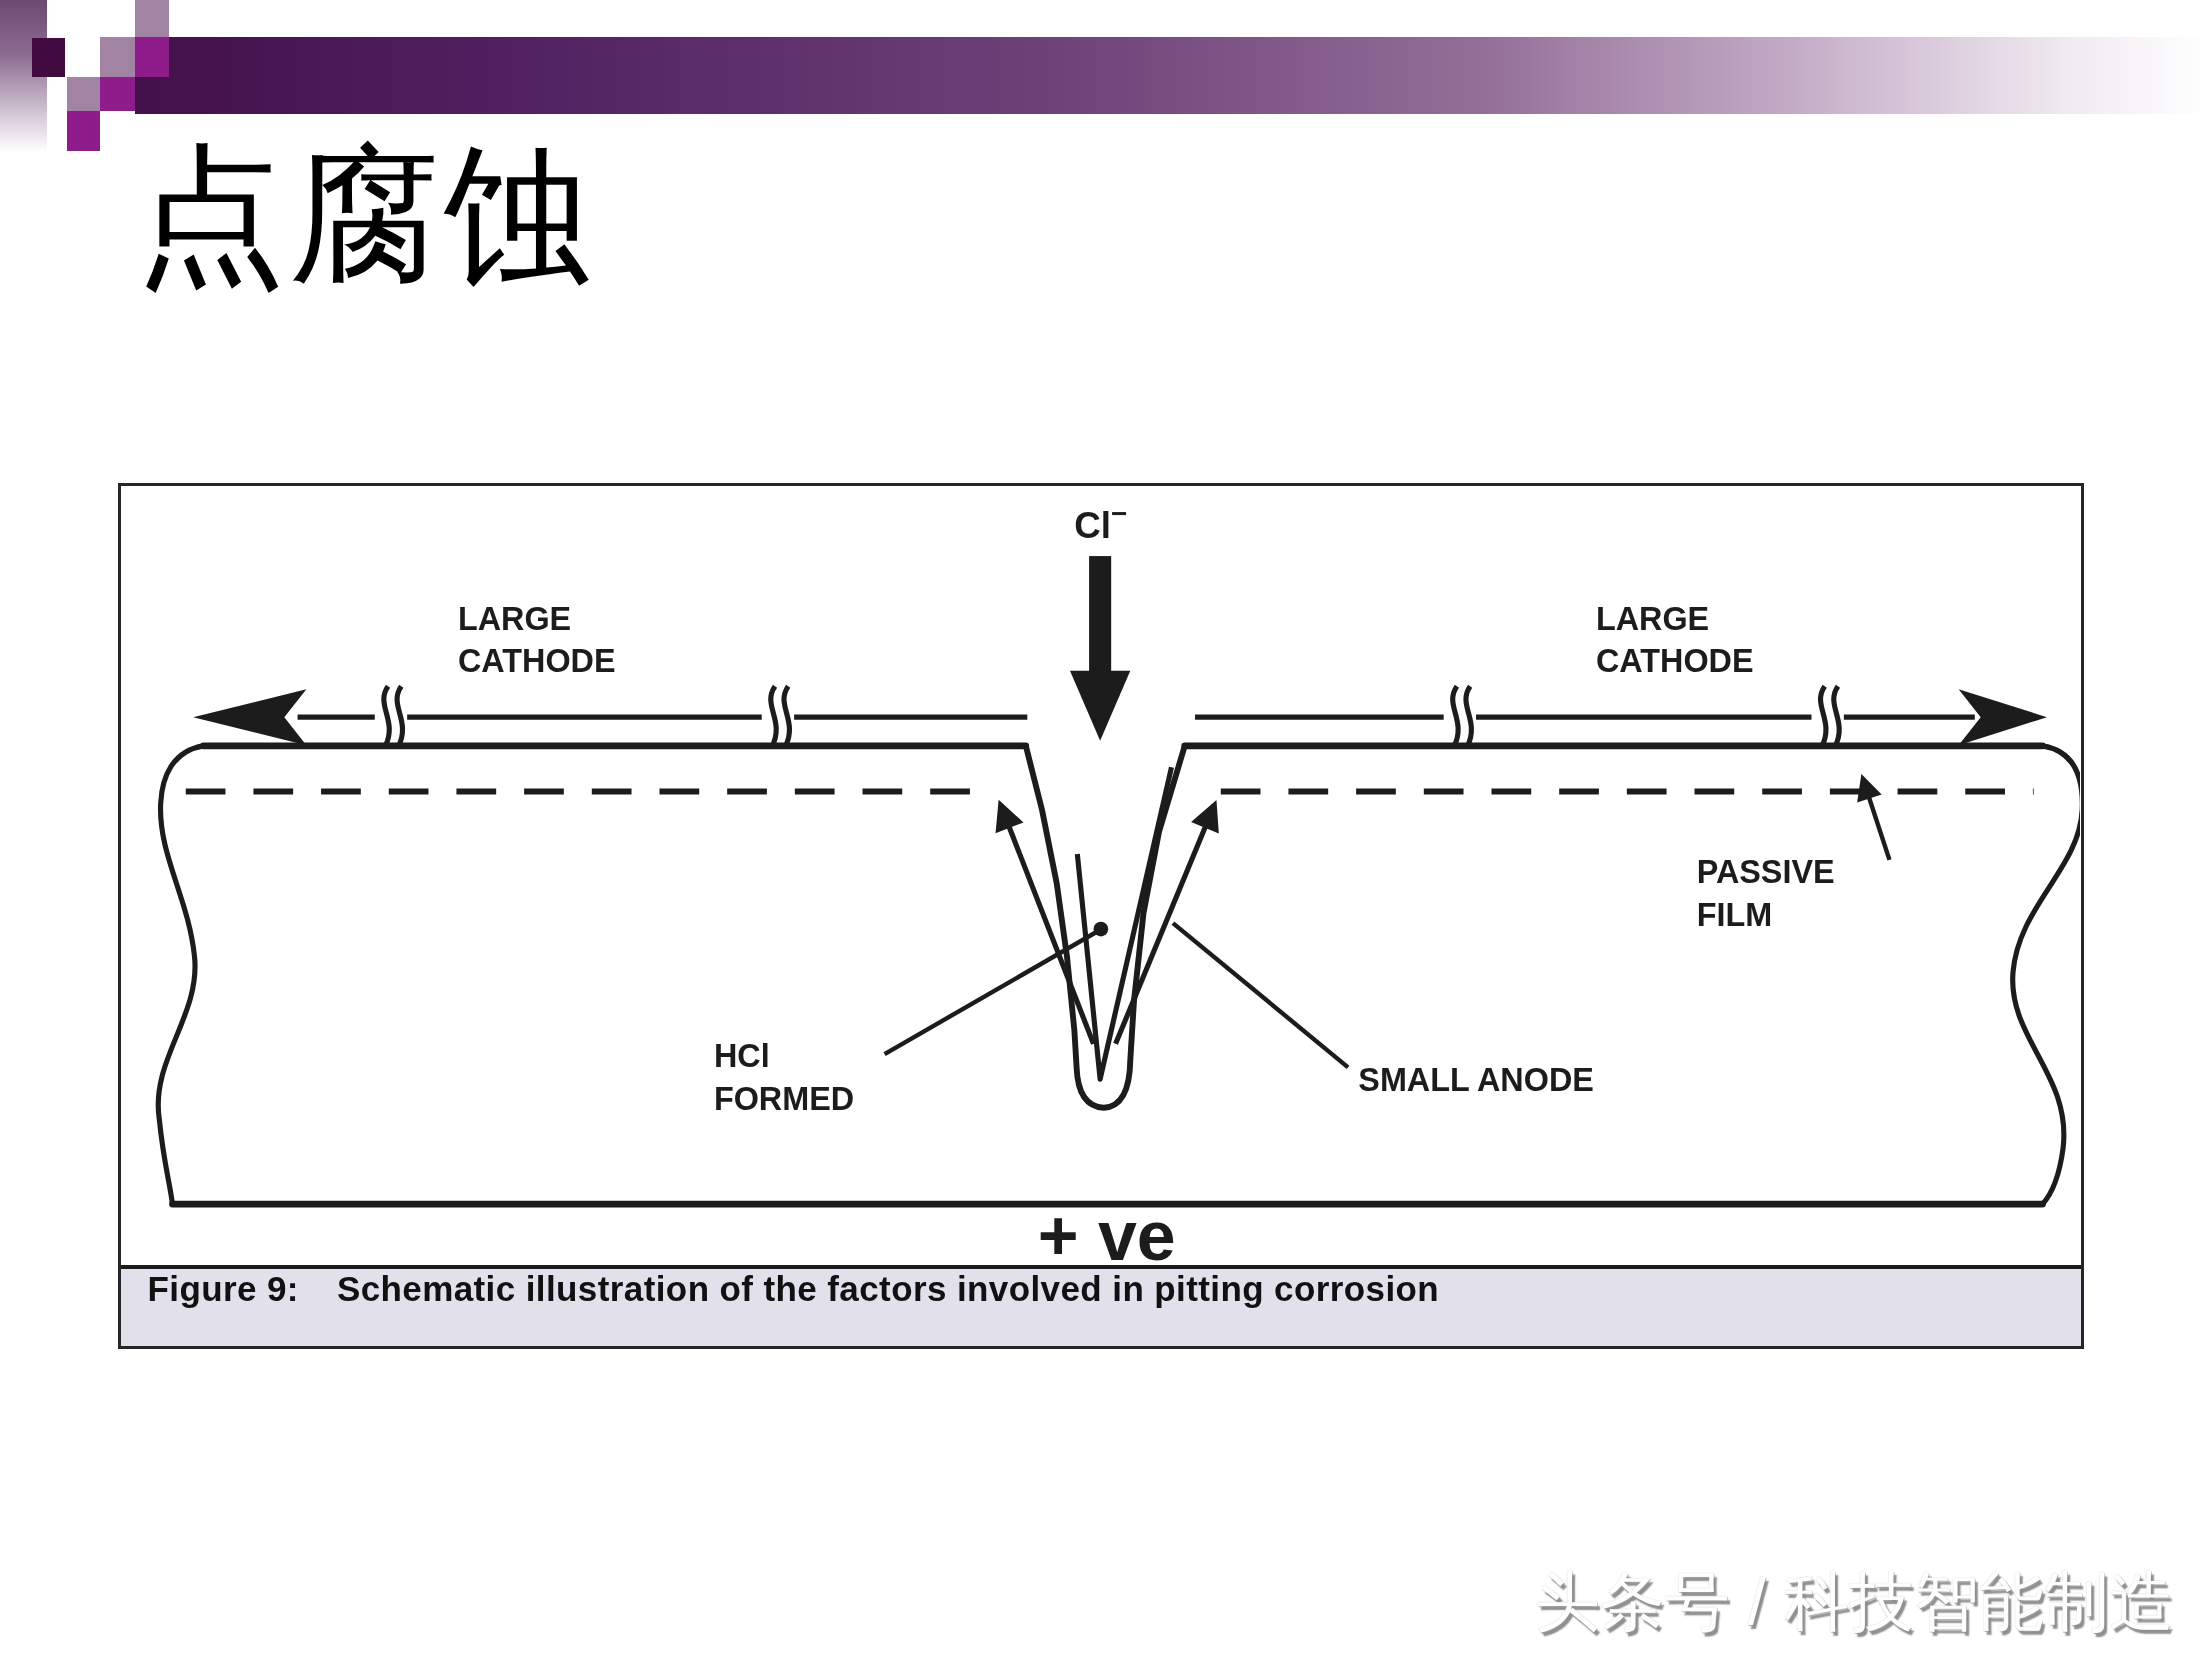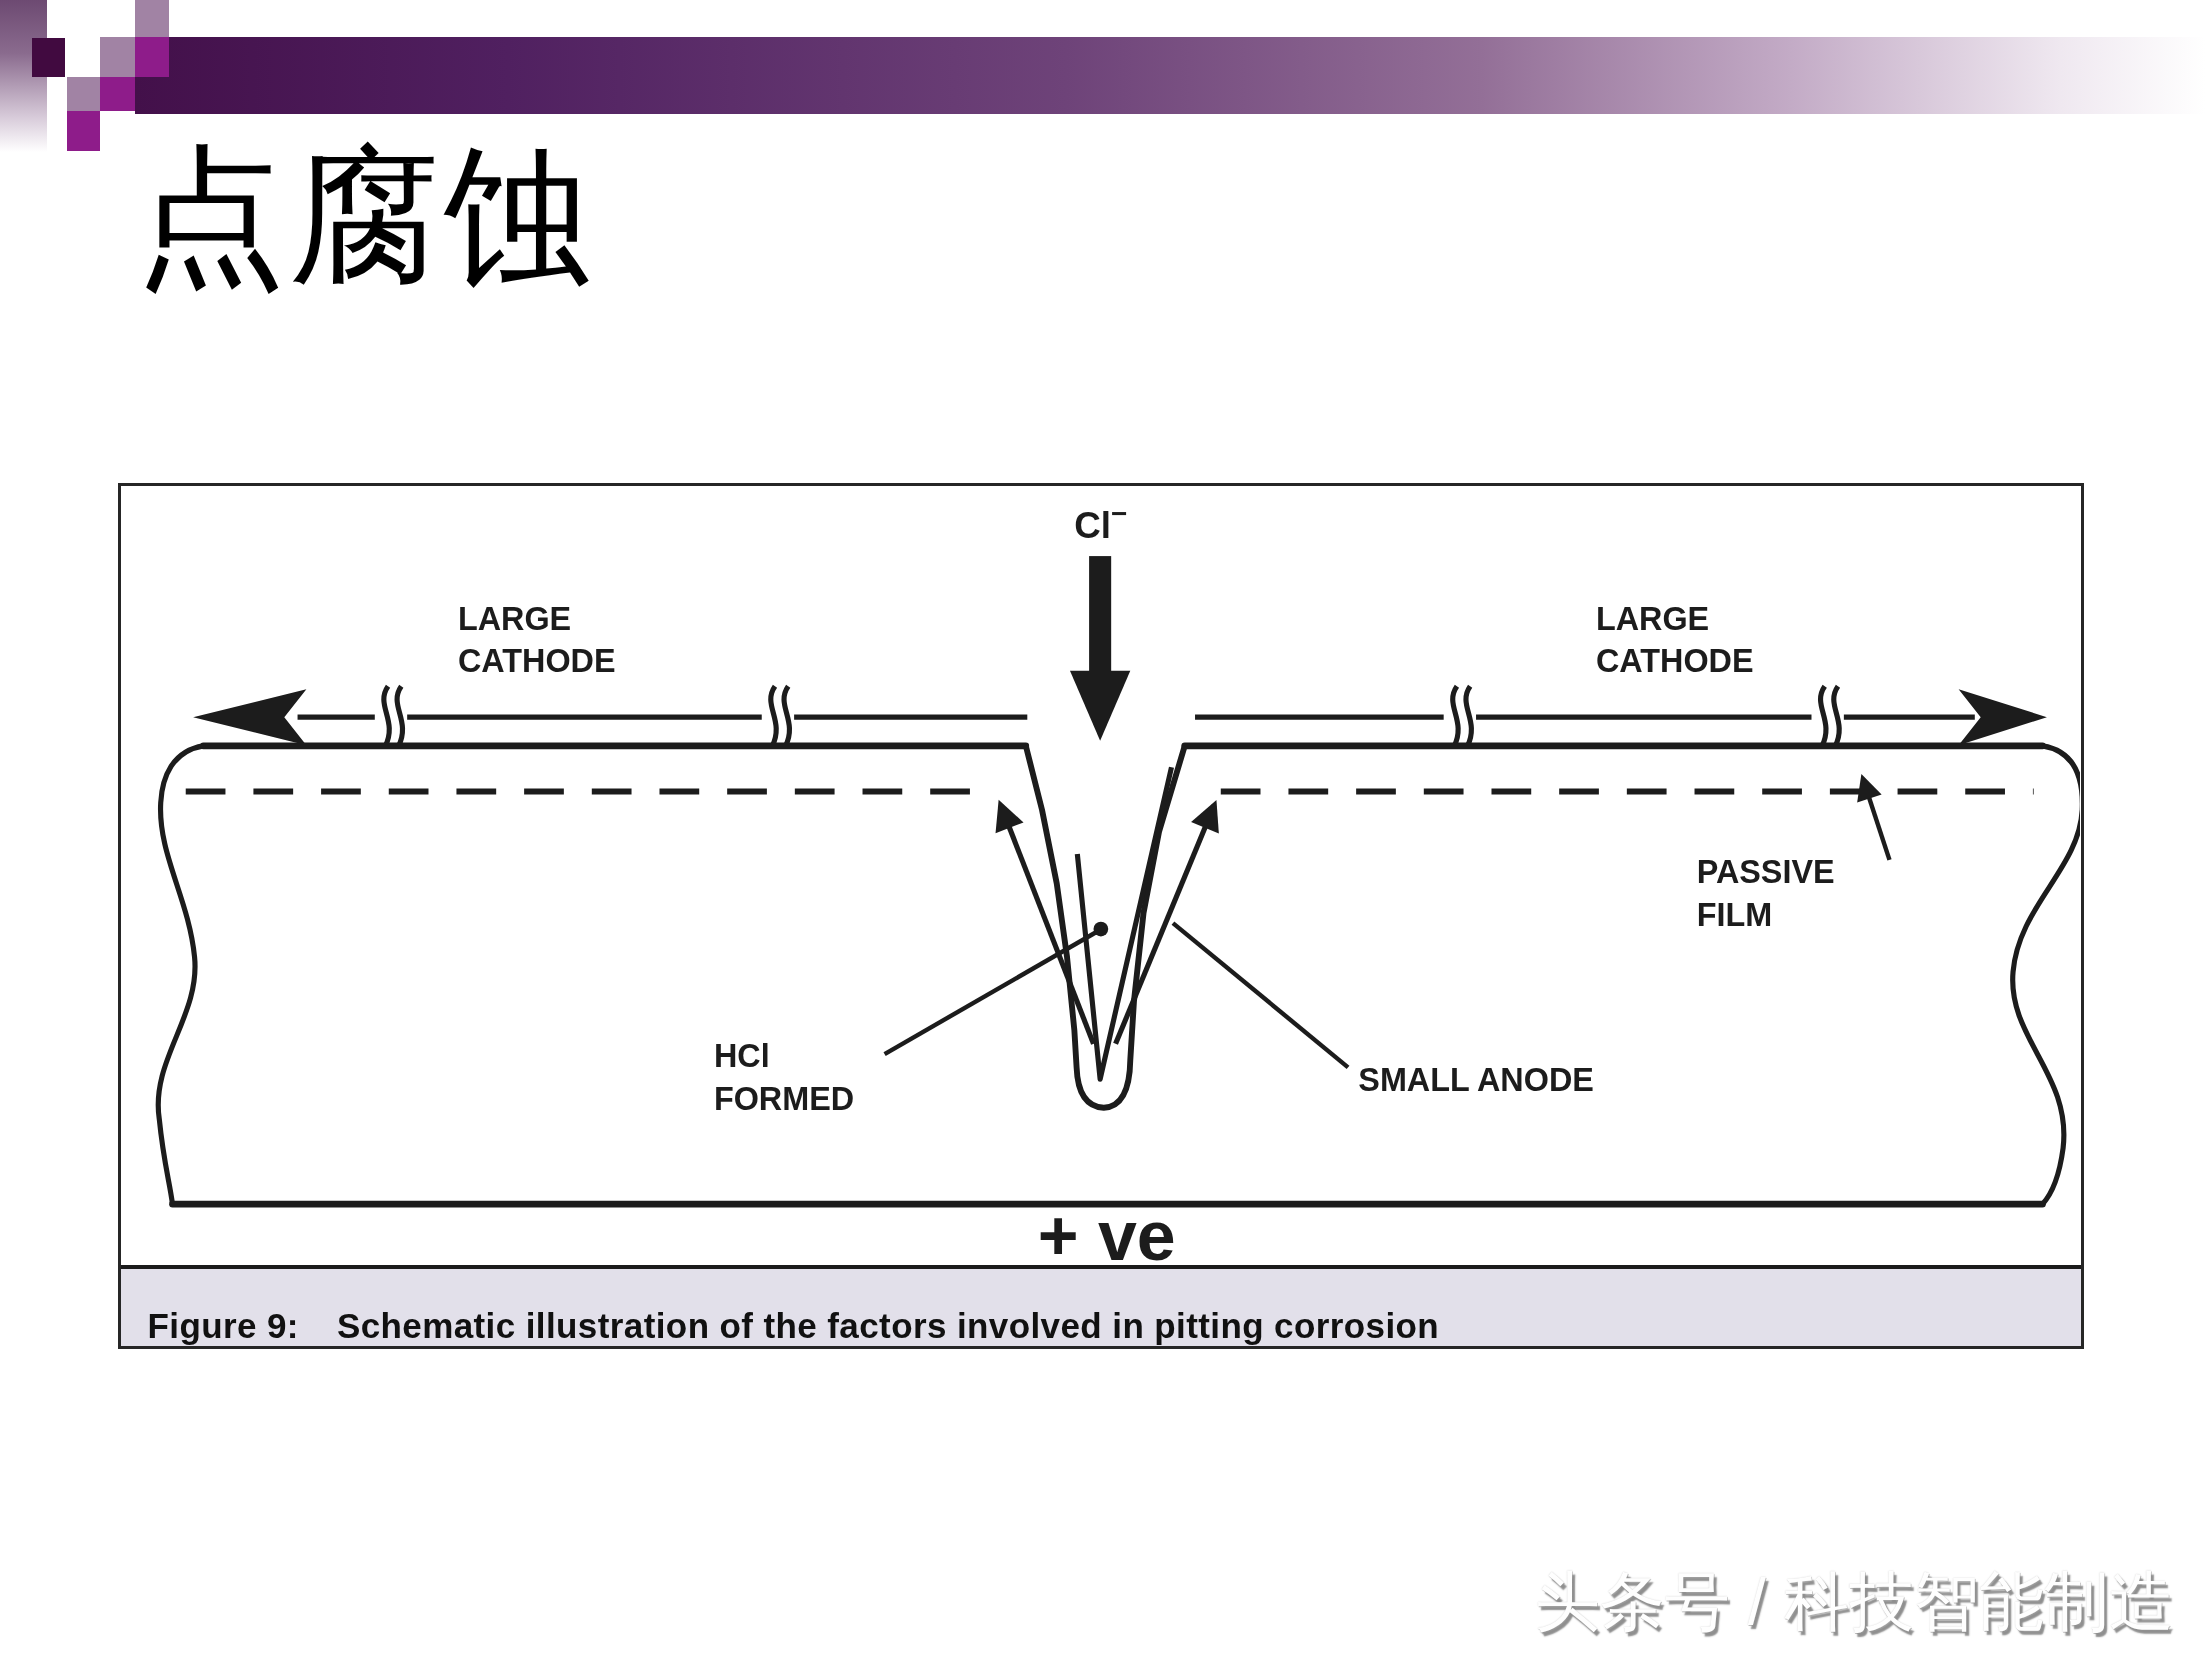--- a/index.html
+++ b/index.html
@@ -16,34 +16,34 @@
   .sq1{left:32px;top:38px;width:33px;height:39px;}
   .sq2{left:135px;top:0;width:34px;height:37px;}
   .sq3{left:100px;top:37px;width:35px;height:40px;}
   .sq4{left:135px;top:37px;width:34px;height:40px;}
   .sq5{left:67px;top:77px;width:33px;height:34px;}
   .sq6{left:100px;top:77px;width:35px;height:34px;}
   .sq7{left:67px;top:111px;width:33px;height:40px;}
   
   .slide-title{
     position:absolute;left:135px;top:138px;
-    font-family:Liberation Sans, sans-serif;
+    font-family:Liberation Serif, serif;
     font-size:151px;line-height:1.05;color:#000;letter-spacing:2.9px;white-space:nowrap;
   }
   
   .figure{
     position:absolute;left:118px;top:483px;width:1966px;height:866px;
     border:3.7px solid #262626;background:#ffffff;box-sizing:border-box;
   }
   .figure svg{position:absolute;left:0;top:0;}
   .fig-caption{
     position:absolute;left:0;right:0;bottom:0;height:81px;
     background:#e2e0ea;border-top:4.4px solid #1b1b1b;box-sizing:border-box;
     font-size:35px;font-weight:bold;color:#111;
-    display:flex;align-items:flex-end;padding-left:26.5px;letter-spacing:0.4px;
+    display:flex;align-items:flex-start;padding-left:26.5px;letter-spacing:0.4px;
   }
   .fig-caption .cap-label{margin-right:38px;}
   
   .dlabel{font-family:"Liberation Sans",sans-serif;font-weight:bold;fill:#1c1c1c;}
   
   .watermark{
     position:absolute;right:31px;top:1558px;
     font-size:65px;font-weight:normal;color:#fefefe;white-space:nowrap;
     text-shadow:2.9px 3.7px 1.5px #8f8f8f,0.7px 0.7px 0 #bdbdbd,0 0 1.5px #cccccc;
   }

